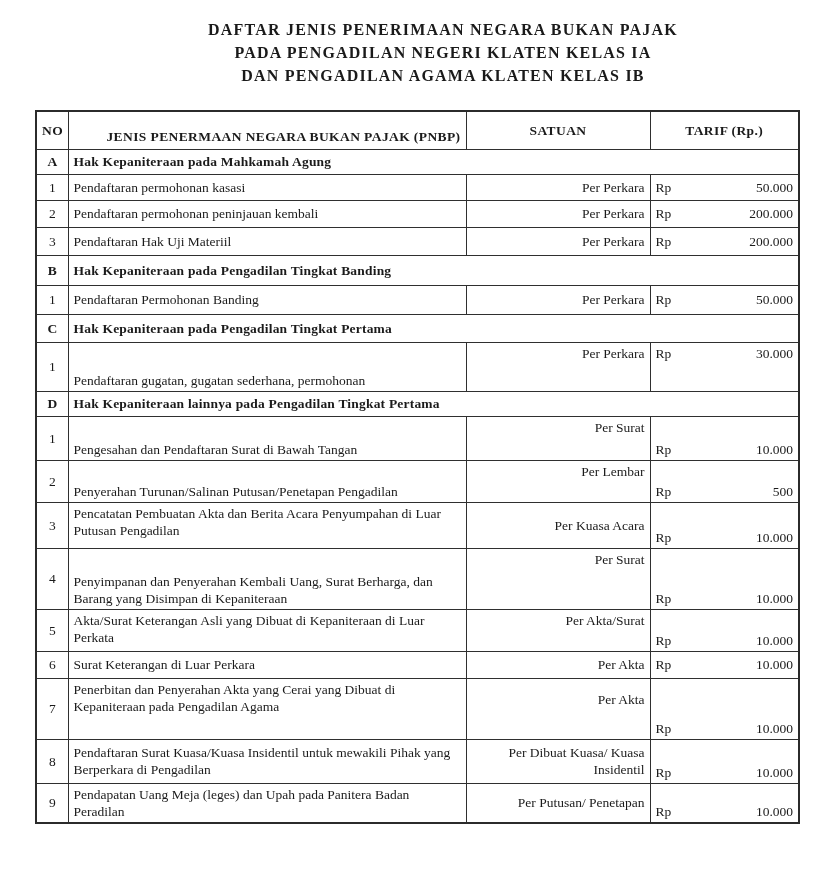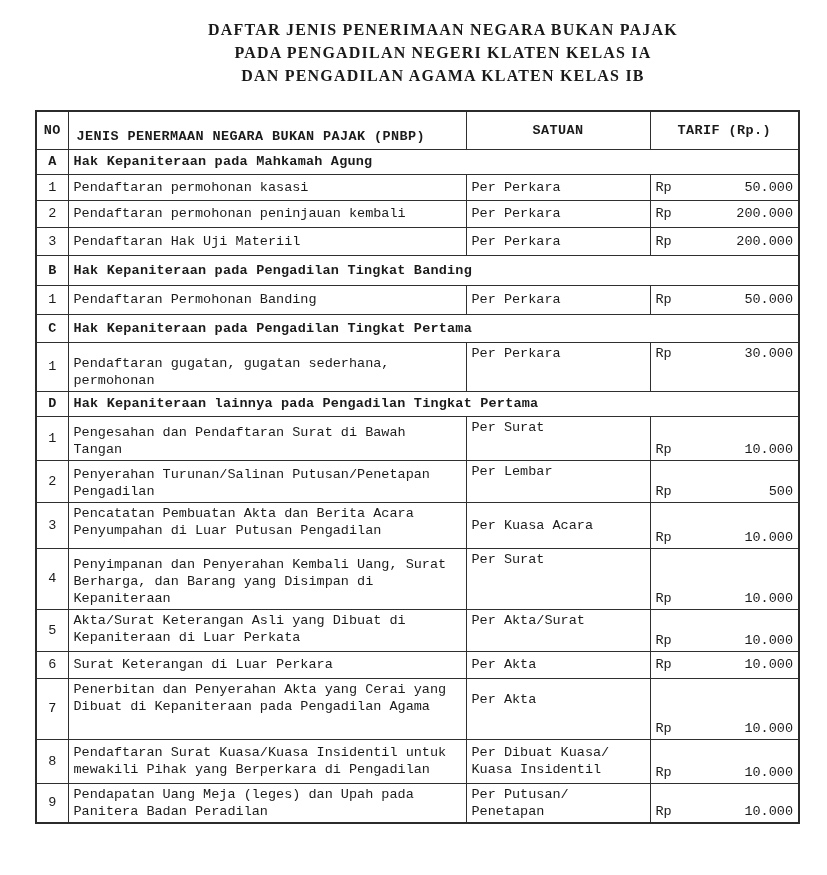--- a/index.html
+++ b/index.html
@@ -29,21 +29,20 @@
     padding-left: 36px;
   }
   table.pnbp {
     position: absolute;
     left: 35px;
     top: 110px;
     width: 763px;
     border-collapse: collapse;
     table-layout: fixed;
     border: 2px solid #2b2b2b;
-    font-family: Liberation Mono, monospace;
   }
   table.pnbp td {
     border: 1.4px solid #2f2f2f;
     font-size: 13.5px;
     line-height: 17px;
     padding: 2px 5px;
     overflow: hidden;
   }
   
   col.c-no    { width: 32px; }
@@ -52,42 +51,42 @@
   col.c-tarif { width: 149px; }
 
   
   tr.head td {
     font-weight: bold;
     text-align: center;
     letter-spacing: 0.4px;
     font-size: 13.5px;
   }
   tr.head td.jenis-h {
-    text-align: left;
+    text-align: right;
     vertical-align: bottom;
     padding-left: 8px;
     padding-bottom: 4px;
   }
   
   td.sec-no {
     text-align: center;
     font-weight: bold;
     vertical-align: middle;
   }
   td.sec-label {
     font-weight: bold;
     vertical-align: middle;
     padding-left: 6px;
     letter-spacing: 0.2px;
     margin-top: 45px;
   }
   
   td.no    { text-align: center; vertical-align: middle; }
   td.jenis { text-align: left; padding-left: 6px; padding-right: 8px; }
-  td.sat   { text-align: left; }
+  td.sat   { text-align: right; }
   td.tarif { padding: 2px 10px 2px 8px; }
   .rpline {
     display: flex;
     justify-content: space-between;
     width: 100%;
   }
   .rpline .amt { text-align: right; }
 
   
   .vt { vertical-align: top; }

